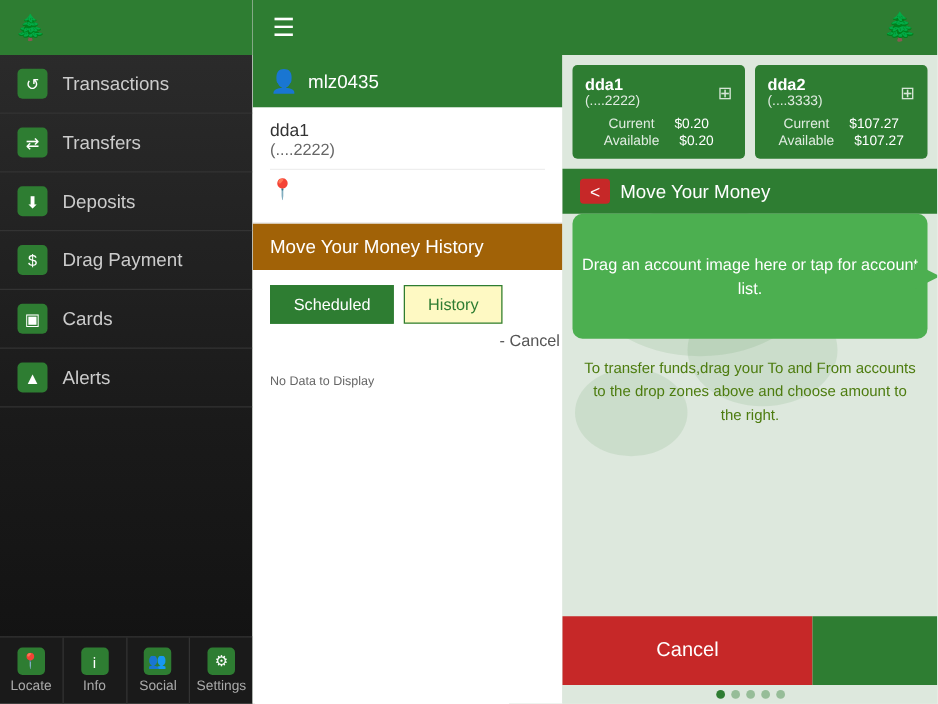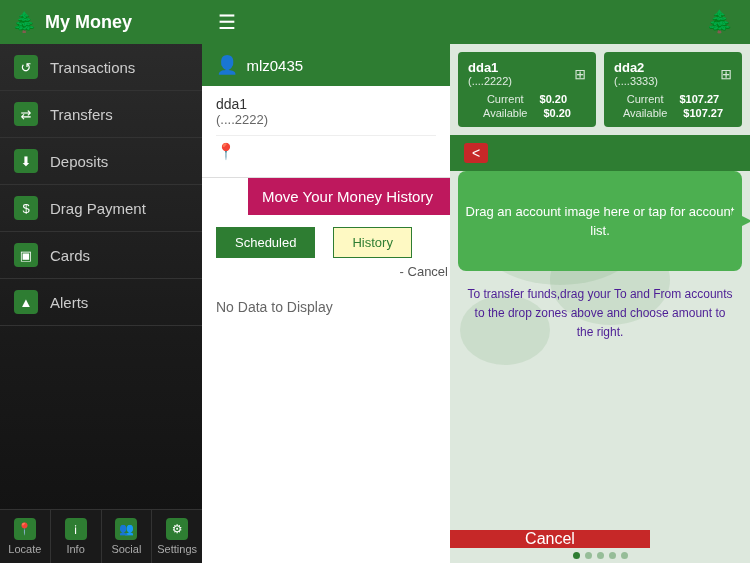--- a/index.html
+++ b/index.html
@@ -158,30 +158,29 @@
     .pin-icon { color: #999; font-size: 16px; }
 
     
     .history-panel {
       flex: 1;
       background: white;
       display: flex;
       flex-direction: column;
     }
     .history-header {
-      background: #be185d;
+      background: #a16207;
       color: white;
       padding: 10px 14px;
       font-size: 15px;
-      margin-left: 46px;
     }
     .history-tabs {
       display: flex;
       padding: 12px 14px 0;
-      gap: 18px;
+      gap: 8px;
     }
     .tab-btn {
       padding: 7px 18px;
       font-size: 13px;
       cursor: pointer;
       border: 1px solid #2e7d32;
     }
     .tab-btn.active {
       background: #2e7d32;
       color: white;
@@ -192,21 +191,21 @@
     }
     .cancel-row {
       text-align: right;
       padding: 6px 2px;
       font-size: 13px;
       color: #555;
       cursor: pointer;
     }
     .no-data {
       padding: 14px;
-      font-size: 14px;
+      font-size: 10px;
       color: #666;
     }
 
     
     .right-panel {
       flex: 1;
       display: flex;
       flex-direction: column;
       background: #dde8dd;
       position: relative;
@@ -236,21 +235,21 @@
     .tile-num { font-size: 11px; opacity: 0.85; }
     .tile-grid-icon { font-size: 14px; opacity: 0.8; }
     .tile-row {
       display: flex;
       justify-content: center;
       font-size: 11px;
       margin-top: 2px;
       gap: 16px;
     }
     .tile-label { opacity: 0.85; }
-    .tile-value { font-weight: 700; }
+    .tile-value { font-weight: 400; }
 
     
     .move-money-area {
       flex: 1;
       display: flex;
       flex-direction: column;
       background: #dde8dd;
       position: relative;
     }
     .move-money-header {
@@ -302,21 +301,21 @@
       transform: translateY(-50%);
       width: 20px;
       height: 20px;
       background: #4caf50;
       clip-path: polygon(0 0, 100% 50%, 0 100%);
     }
 
     .instructions-text {
       padding: 14px 16px;
       font-size: 12px;
-      color: #4c1d95;
+      color: #4d7c0f;
       text-align: center;
       line-height: 1.6;
     }
 
     
     .camo-bg {
       position: absolute;
       top: 0; left: 0; right: 0; bottom: 0;
       z-index: 0;
       overflow: hidden;
@@ -332,23 +331,22 @@
       position: relative;
       z-index: 1;
       flex: 1;
       display: flex;
       flex-direction: column;
     }
 
     
     .cancel-bar {
       display: flex;
-      height: 40px;
+      height: 55px;
       margin-top: auto;
-      align-items: flex-end;
     }
     .cancel-btn {
       flex: 2;
       background: #c62828;
       color: white;
       font-size: 16px;
       display: flex;
       align-items: center;
       justify-content: center;
       cursor: pointer;
@@ -378,21 +376,20 @@
       opacity: 0.4;
     }
     .dot.active { opacity: 1; }
   </style>
 </head>
 <body>
 
 <div class="sidebar">
   <div class="sidebar-header">
     <span class="sidebar-tree-icon">🌲</span>
-    <span class="sidebar-title">My Money</span>
   </div>
   <div class="sidebar-nav">
     <div class="sidebar-item">
       <span class="icon">↺</span>
       <span>Transactions</span>
     </div>
     <div class="sidebar-item">
       <span class="icon">⇄</span>
       <span>Transfers</span>
     </div>
@@ -517,20 +514,21 @@
 
       <div class="move-money-area">
         <div class="camo-bg">
           <div class="camo-blob" style="width:180px;height:120px;top:30px;left:20px;"></div>
           <div class="camo-blob" style="width:120px;height:90px;top:100px;left:100px;"></div>
           <div class="camo-blob" style="width:90px;height:70px;top:160px;left:10px;"></div>
         </div>
         <div class="move-money-content">
           <div class="move-money-header">
             <span class="back-chevron">&lt;</span>
+            <span>Move Your Money</span>
           </div>
           <div class="drop-zone">
             <span class="drop-zone-text">Drag an account image here
 or tap for account list.</span>
             <div class="drop-zone-arrow"></div>
           </div>
           <div class="instructions-text">To transfer funds,drag your To
 and From accounts to the drop
 zones above and choose
 amount to the right.</div>

